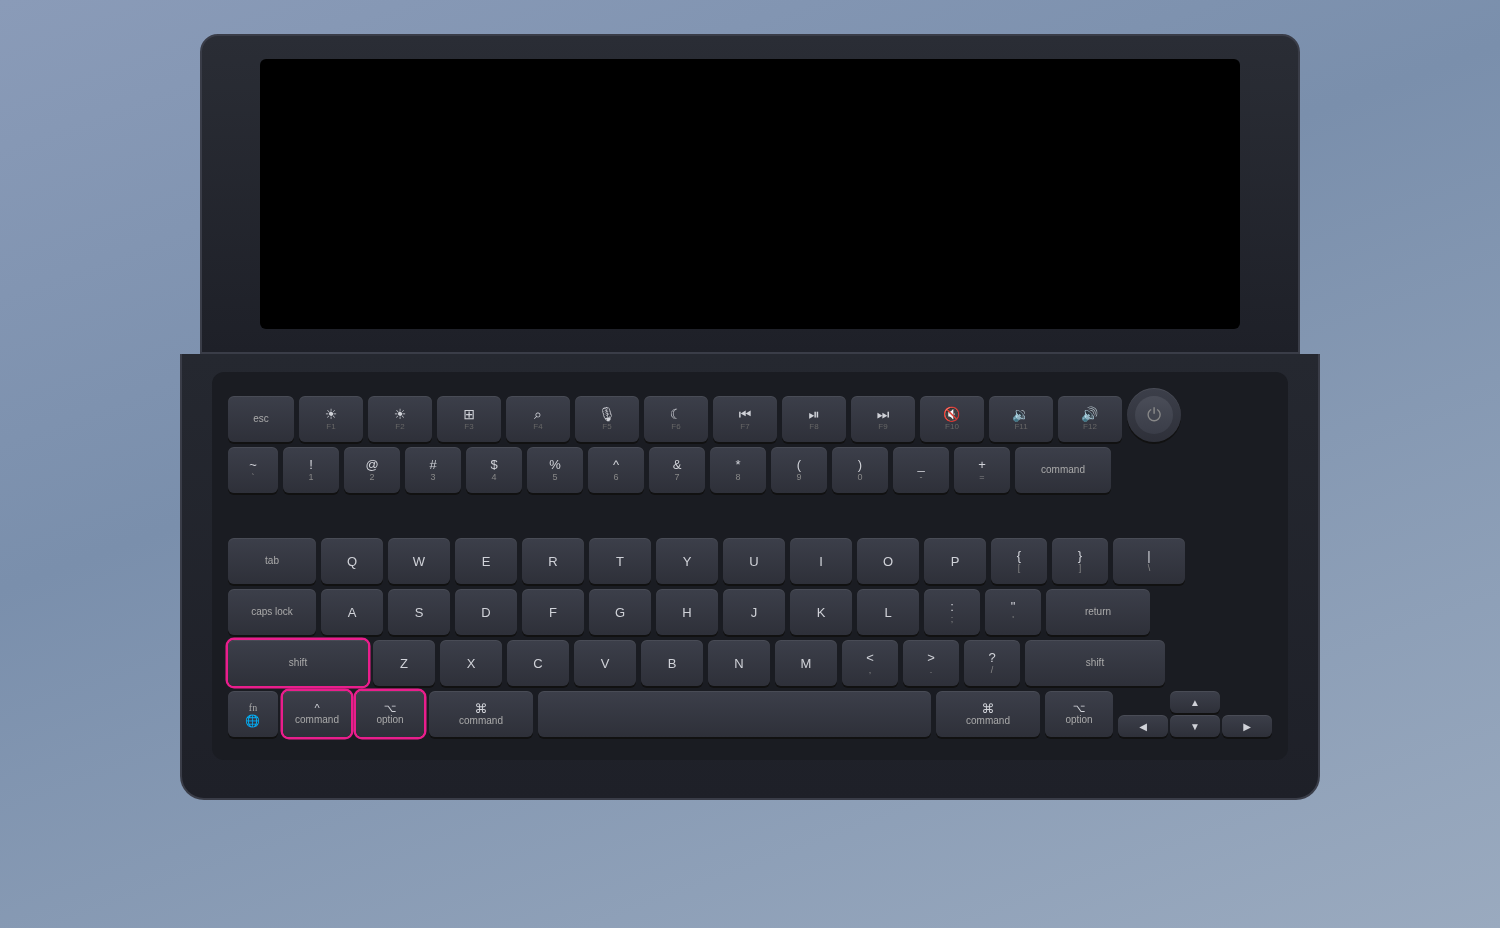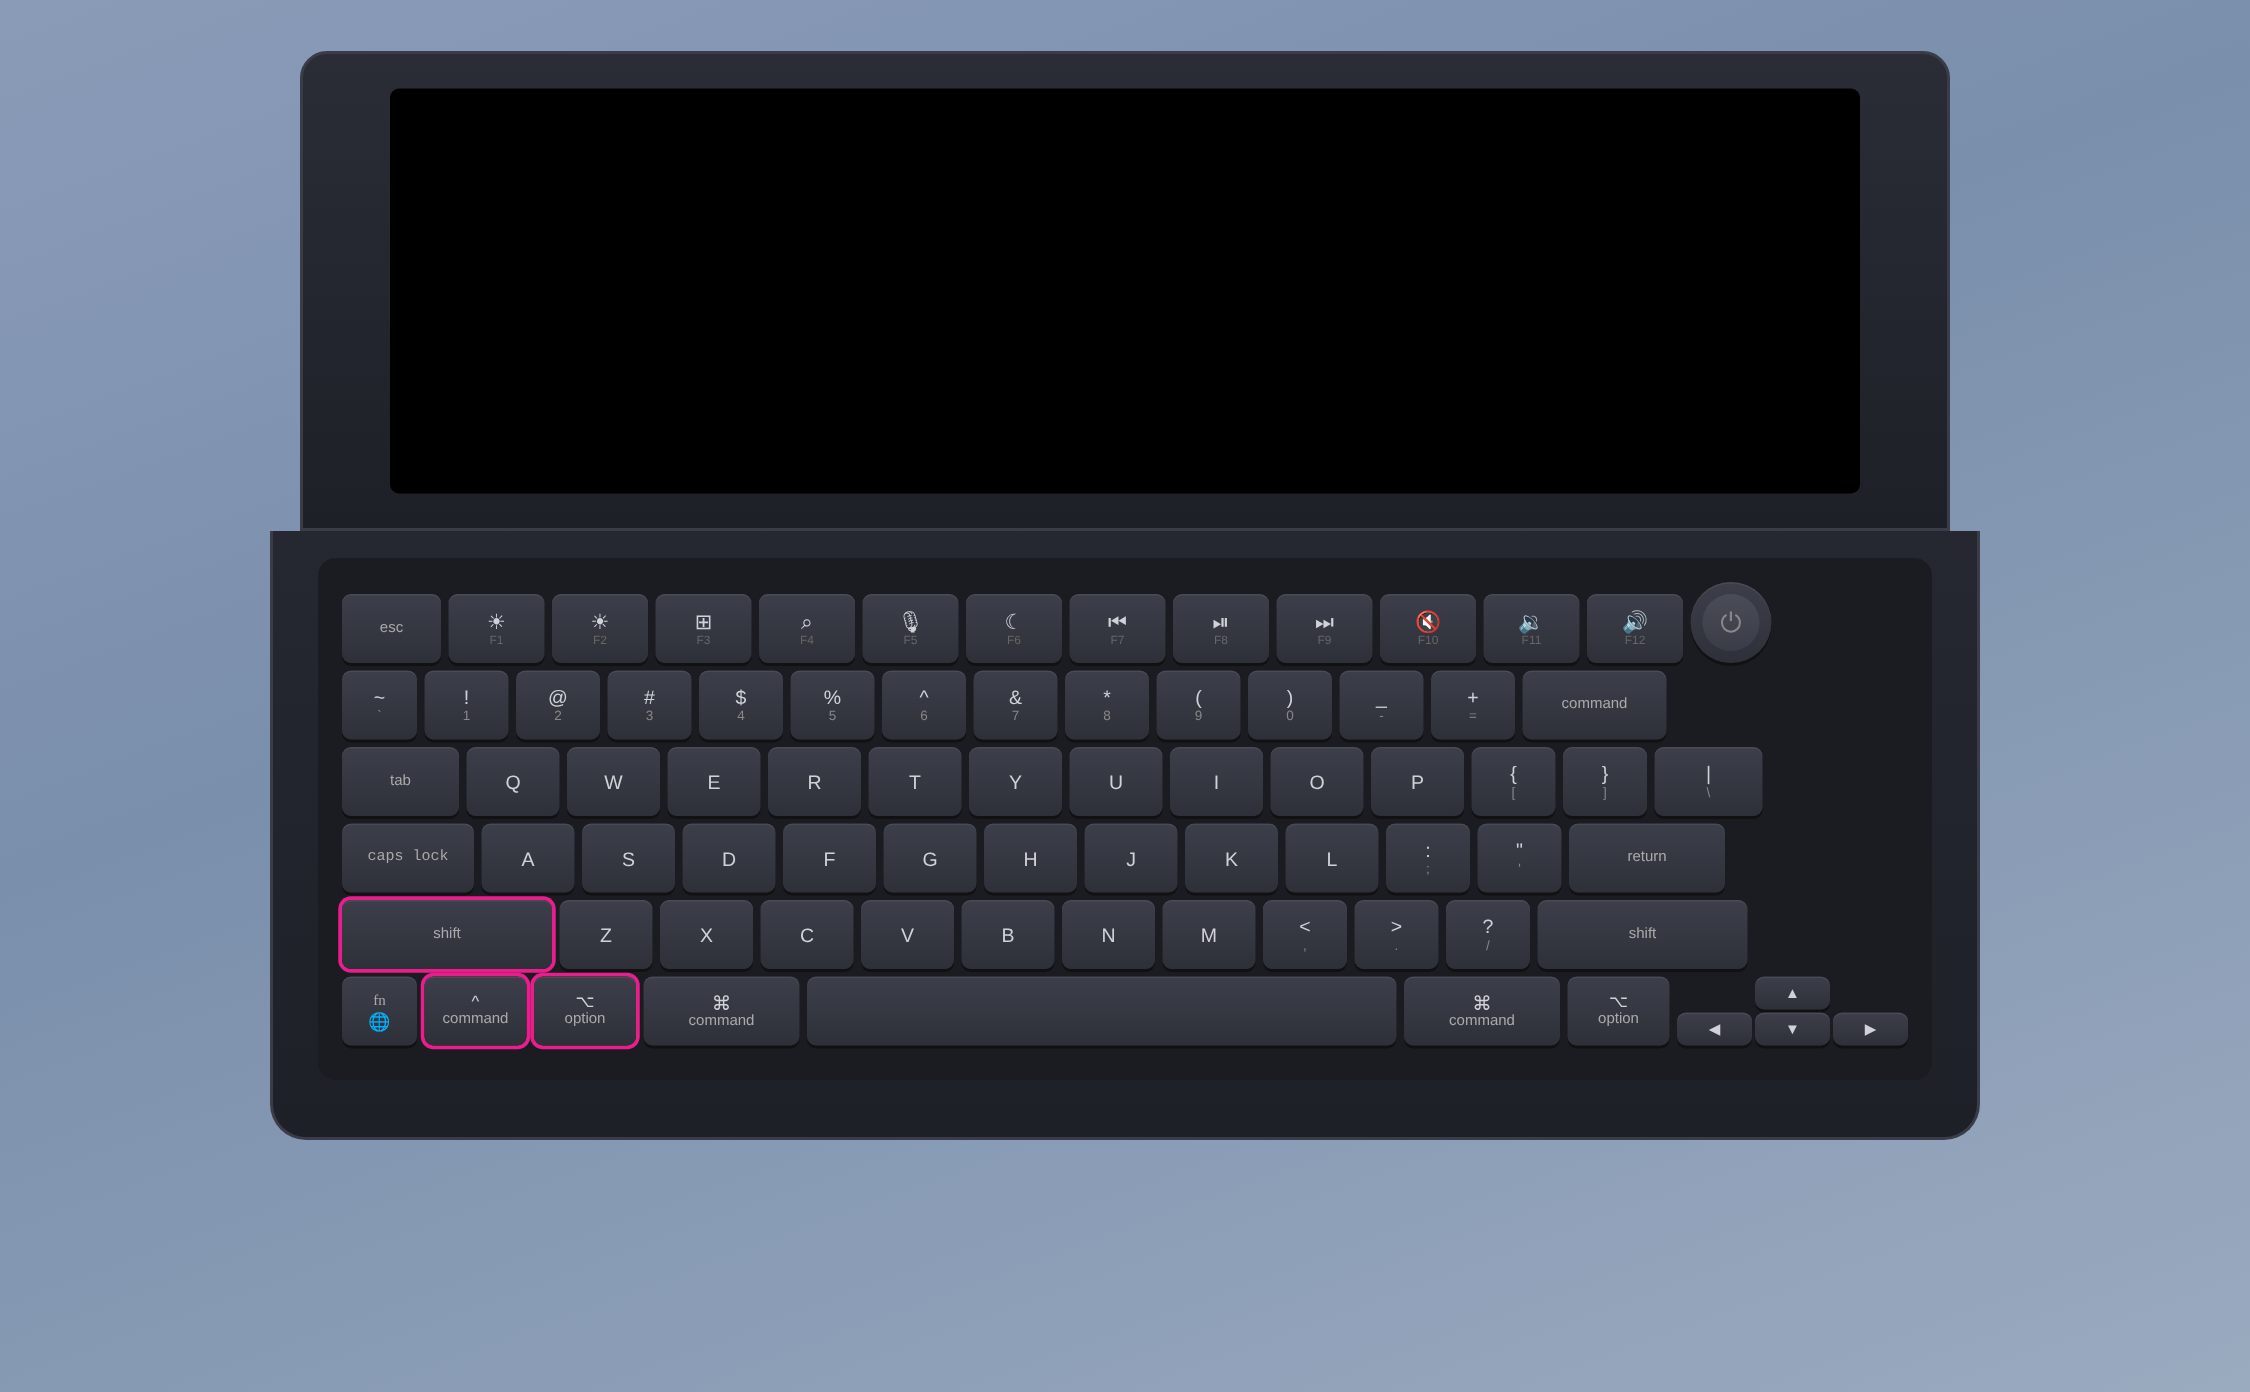--- a/index.html
+++ b/index.html
@@ -128,23 +128,23 @@
     
     .key-highlighted {
       box-shadow: 0 0 0 2.5px #e91e8c, 0 2px 0 #111, inset 0 1px 0 rgba(255,255,255,0.07);
     }
 
     
     .w-esc { width: 66px; }
     .w-fn { width: 64px; }
     .w-backtick { width: 50px; }
     .w-delete { width: 96px; }
-    .w-tab { width: 78px; }
+    .w-tab { width: 88px; margin-top: 40px; }
     .w-backslash { width: 72px; }
-    .w-capslock { width: 88px; font-family: Liberation Mono, monospace; }
+    .w-capslock { width: 88px; }
     .w-return { width: 104px; }
     .w-lshift { width: 140px; }
     .w-rshift { width: 140px; }
     .w-control { width: 68px; }
     .w-option-l { width: 68px; }
     .w-command-l { width: 104px; }
     .w-space { flex: 1; }
     .w-command-r { width: 104px; }
     .w-option-r { width: 68px; }
 

